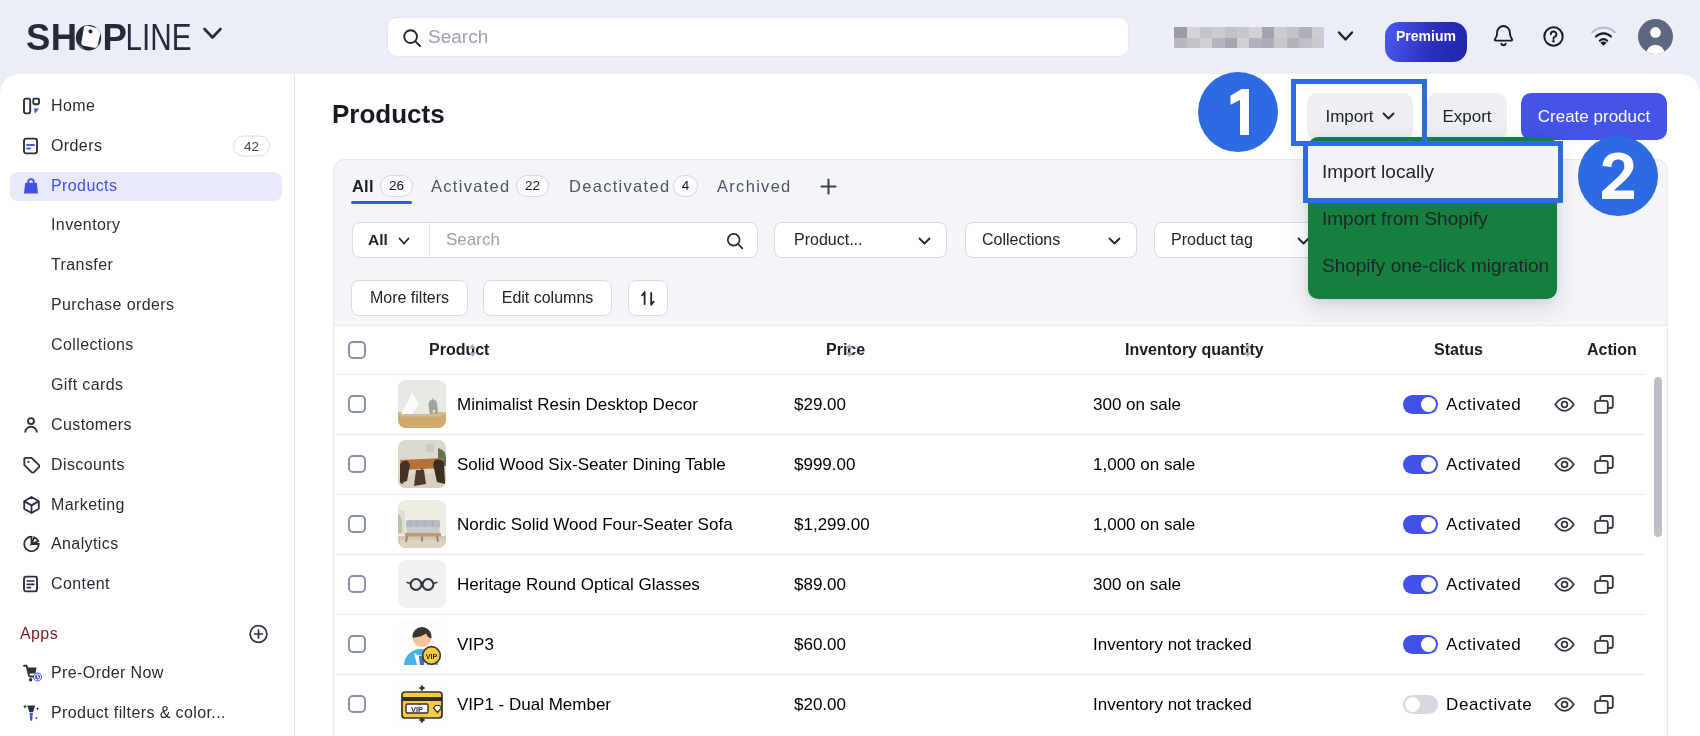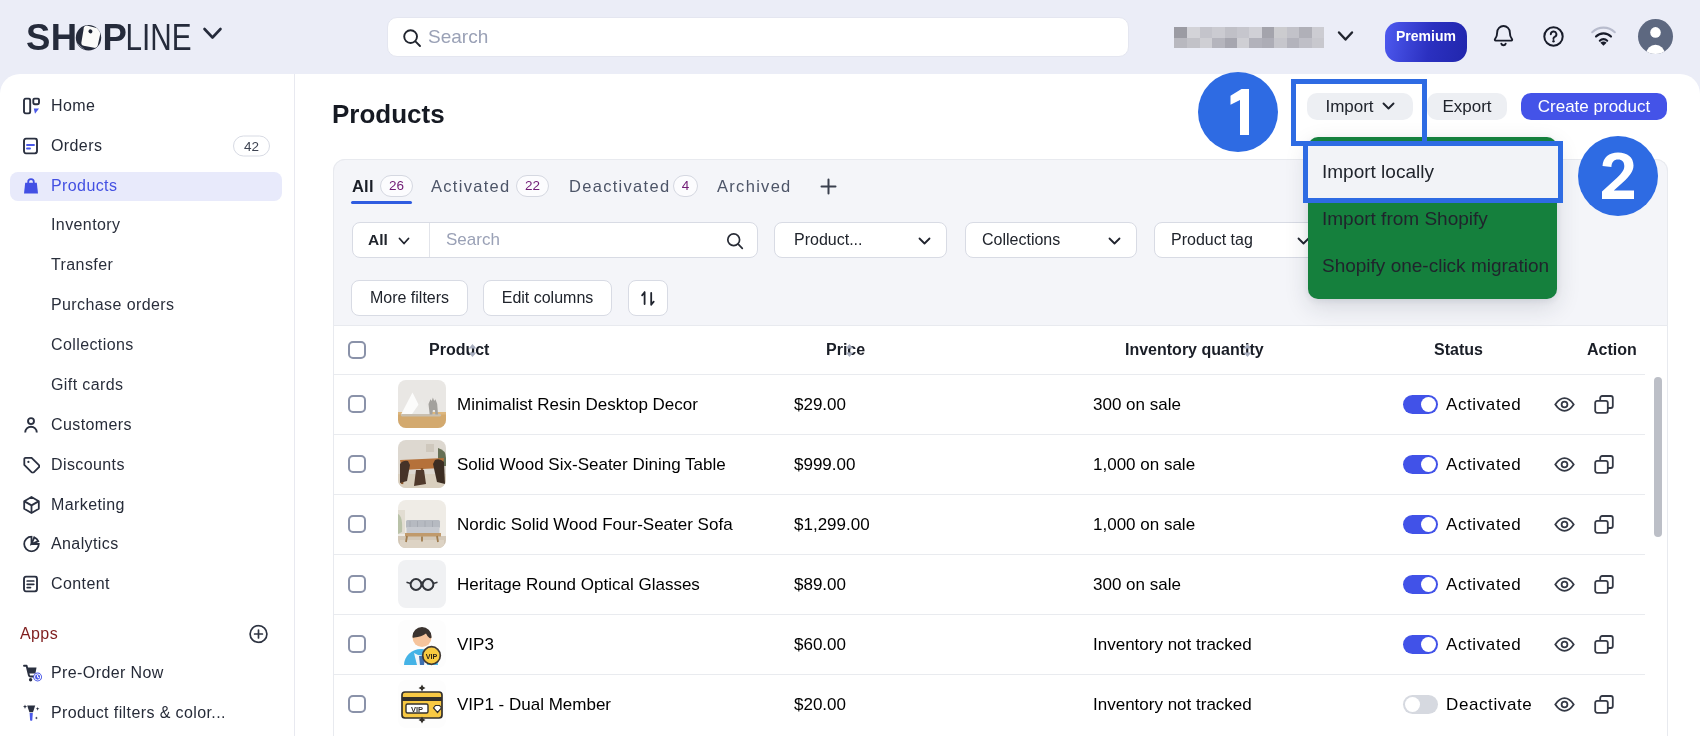--- a/index.html
+++ b/index.html
@@ -24,28 +24,28 @@
   
   .sitem { position:absolute; left:0; width:294px; height:40px; }
   .sitem .txt { position:absolute; left:51px; top:50%; transform:translateY(-50%); font-size:16px; font-weight:500; color:#262b38; letter-spacing:0.4px; }
   .sitem .sub { font-weight:400; color:#2a2f3c; }
   .sitem svg { position:absolute; left:23px; top:50%; transform:translateY(-50%); }
   #pill-products { position:absolute; left:10px; top:172px; width:272px; height:29px; background:#e8eafb; border-radius:8px; }
   .badge42 { position:absolute; left:233px; top:50%; transform:translateY(-50%); width:37px; height:21px; border:1px solid #d8dbe4; border-radius:11px; background:#fff; font-size:13.5px; color:#3e4452; text-align:center; line-height:19px; }
 
   
   #h1 { position:absolute; left:332px; top:99px; font-size:26px; font-weight:bold; color:#161a23; }
-  .topbtn { position:absolute; top:93px; height:27px; border-radius:10px; background:#edeff3; font-size:17px; font-weight:500; color:#20242c; display:flex; align-items:center; justify-content:center; }
+  .topbtn { position:absolute; top:93px; height:47px; border-radius:10px; background:#edeff3; font-size:17px; font-weight:500; color:#20242c; display:flex; align-items:center; justify-content:center; }
   #btn-create { background:#4453e8; color:#fff; font-weight:500; }
 
   
   #card { position:absolute; left:333px; top:159px; width:1335px; height:577px; background:#fff; border:1px solid #e8eaef; border-radius:12px 12px 0 0; border-bottom:none; }
   #cardhdr { position:absolute; left:333px; top:159px; width:1335px; height:167px; background:#f4f5f9; border:1px solid #e8eaef; border-radius:12px 12px 0 0; }
   .tabtxt { position:absolute; top:177px; font-size:16.5px; color:#4d5568; letter-spacing:1.3px; }
-  .cnt { position:absolute; top:175px; height:22px; border:1px solid #d5d8e1; background:#fcfcfe; border-radius:11px; font-size:13.5px; color:#701a75; text-align:center; line-height:20px; }
+  .cnt { position:absolute; top:175px; height:22px; border:1px solid #d5d8e1; background:#fcfcfe; border-radius:11px; font-size:13.5px; color:#0f172a; text-align:center; line-height:20px; }
   #tab-underline { position:absolute; left:351px; top:201px; width:61px; height:3px; background:#2f5ce0; border-radius:2px; }
   .fsel { position:absolute; top:222px; height:36px; background:#fff; border:1px solid #d8dbe4; border-radius:8px; }
   .fsel .t { position:absolute; left:15px; top:50%; transform:translateY(-50%); font-size:16px; color:#20242c; }
   .btn2 { position:absolute; top:280px; height:36px; background:#fff; border:1px solid #d8dbe4; border-radius:8px; font-size:16px; font-weight:500; color:#20242c; display:flex; align-items:center; justify-content:center; }
 
   
   .hdrcell { position:absolute; top:341px; font-size:16px; font-weight:bold; color:#1a1e27;margin-left:32px; }
   .cb { position:absolute; left:348px; width:18px; height:18px; border:2px solid #8a92a9; border-radius:5px; background:#fff; }
   .rowline { position:absolute; left:334px; width:1311px; height:1px; background:#e9ebef; }
   .cell { position:absolute; font-size:17px; color:#000000; }

